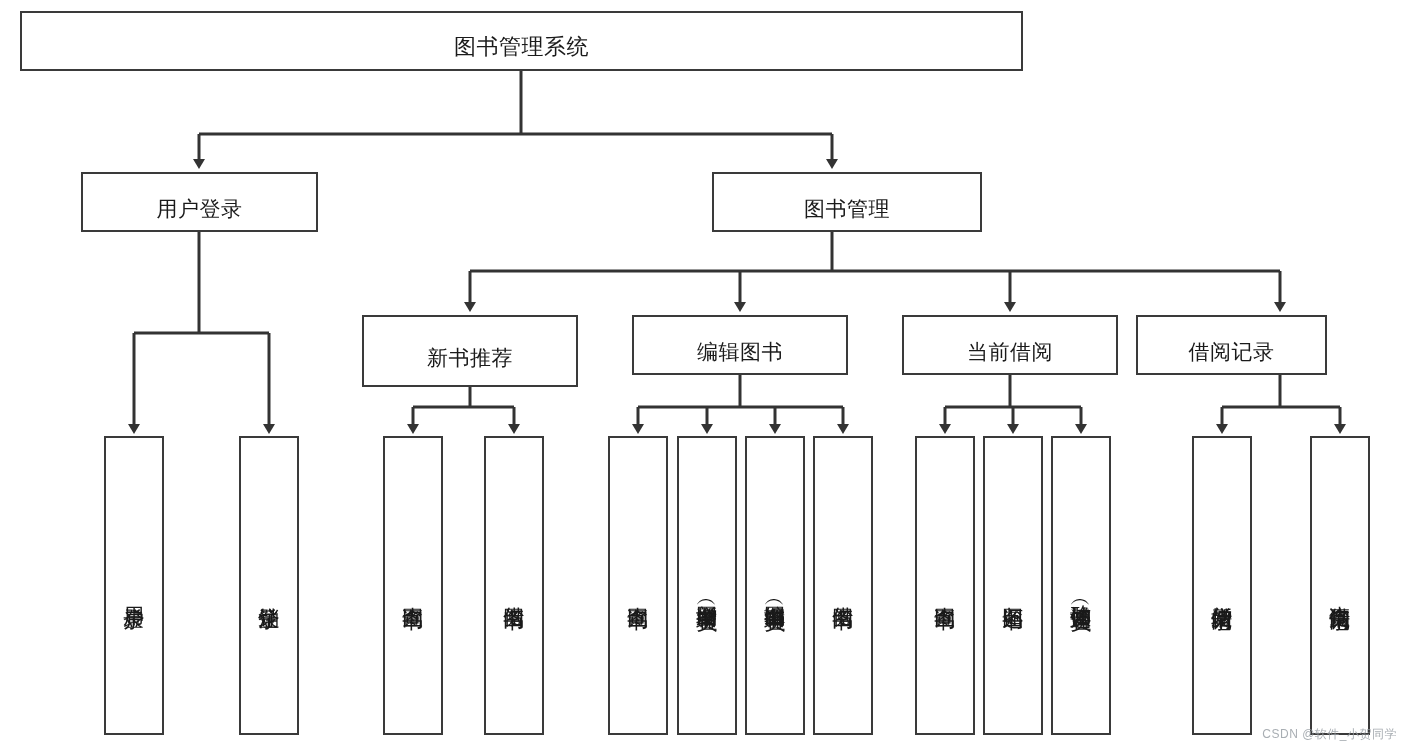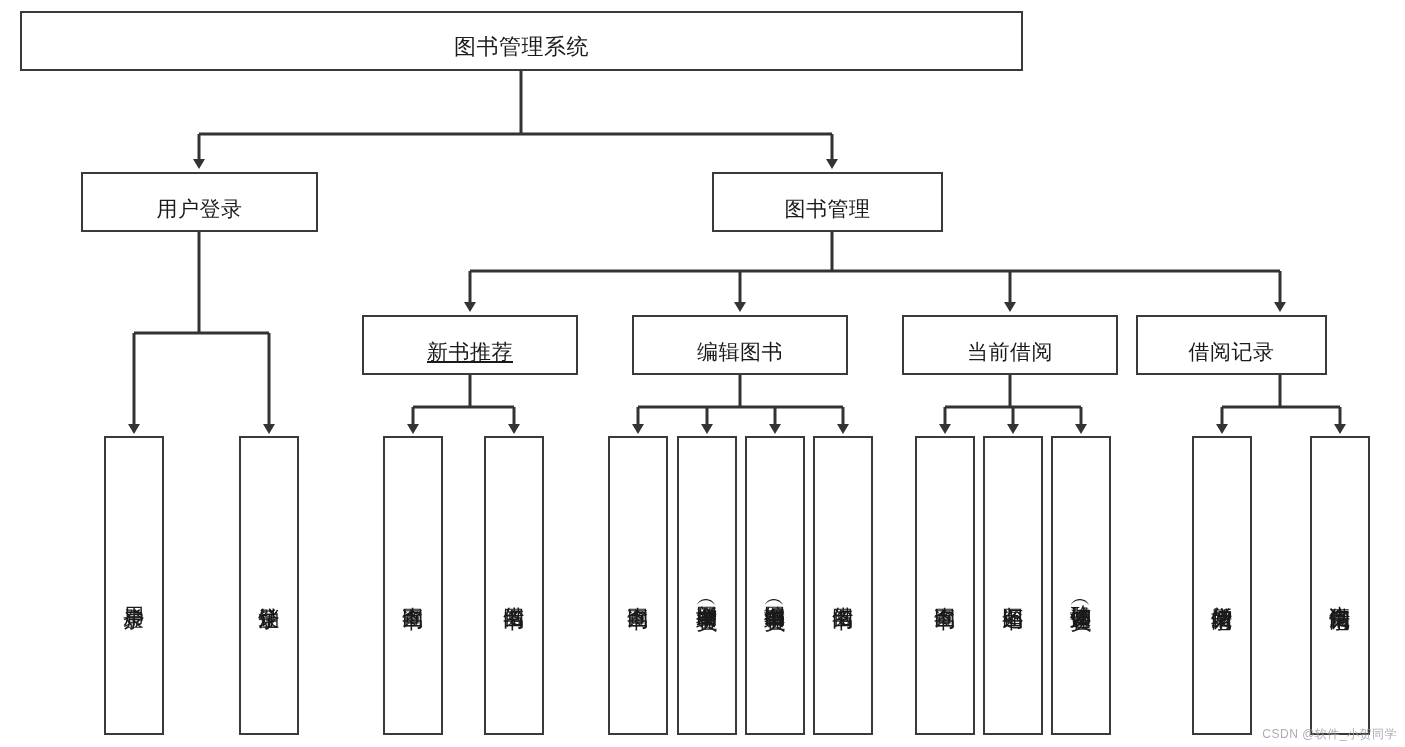--- a/index.html
+++ b/index.html
@@ -132,25 +132,25 @@
   </svg>
 
   <div class="node horizontal root" style="left:20px; top:11px; width:1003px; height:60px;">
     <span class="label">图书管理系统</span>
   </div>
 
   <div class="node horizontal" style="left:81px; top:172px; width:237px; height:60px;">
     <span class="label">用户登录</span>
   </div>
 
-  <div class="node horizontal" style="left:712px; top:172px; width:231px; height:60px;">
+  <div class="node horizontal" style="left:712px; top:172px; width:270px; height:60px;">
     <span class="label">图书管理</span>
   </div>
 
-  <div class="node horizontal" style="left:362px; top:315px; width:216px; height:60px;text-decoration:underline;">
+  <div class="node horizontal" style="left:362px; top:315px; width:216px; height:72px;">
     <span class="label">新书推荐</span>
   </div>
 
   <div class="node horizontal" style="left:632px; top:315px; width:216px; height:60px;">
     <span class="label">编辑图书</span>
   </div>
 
   <div class="node horizontal" style="left:902px; top:315px; width:216px; height:60px;align-items:center;">
     <span class="label">当前借阅</span>
   </div>

